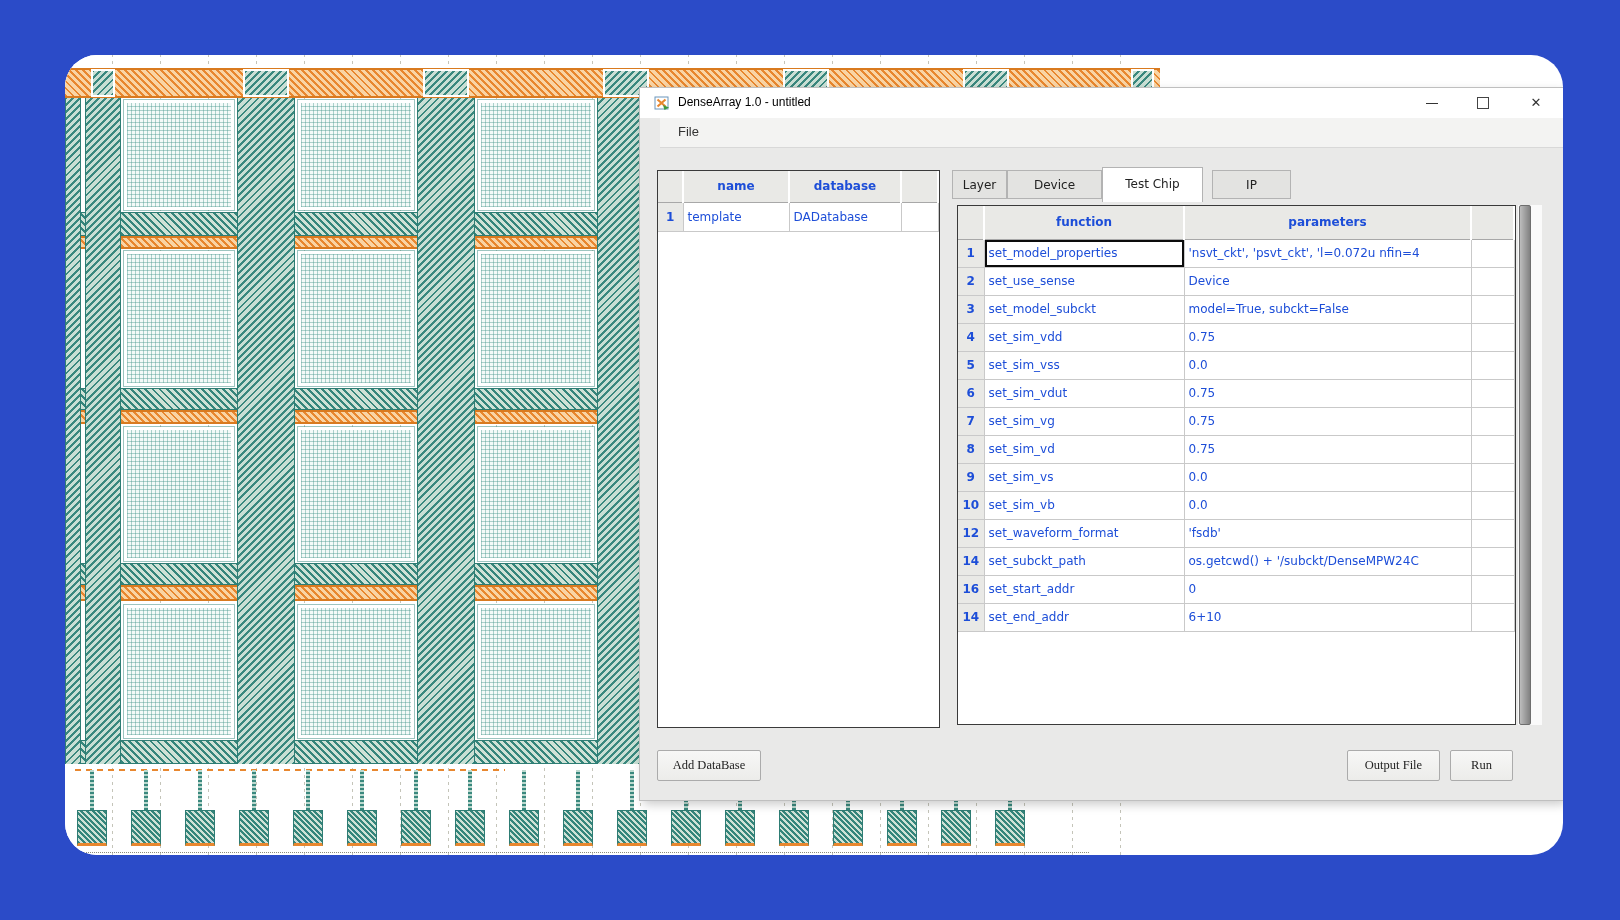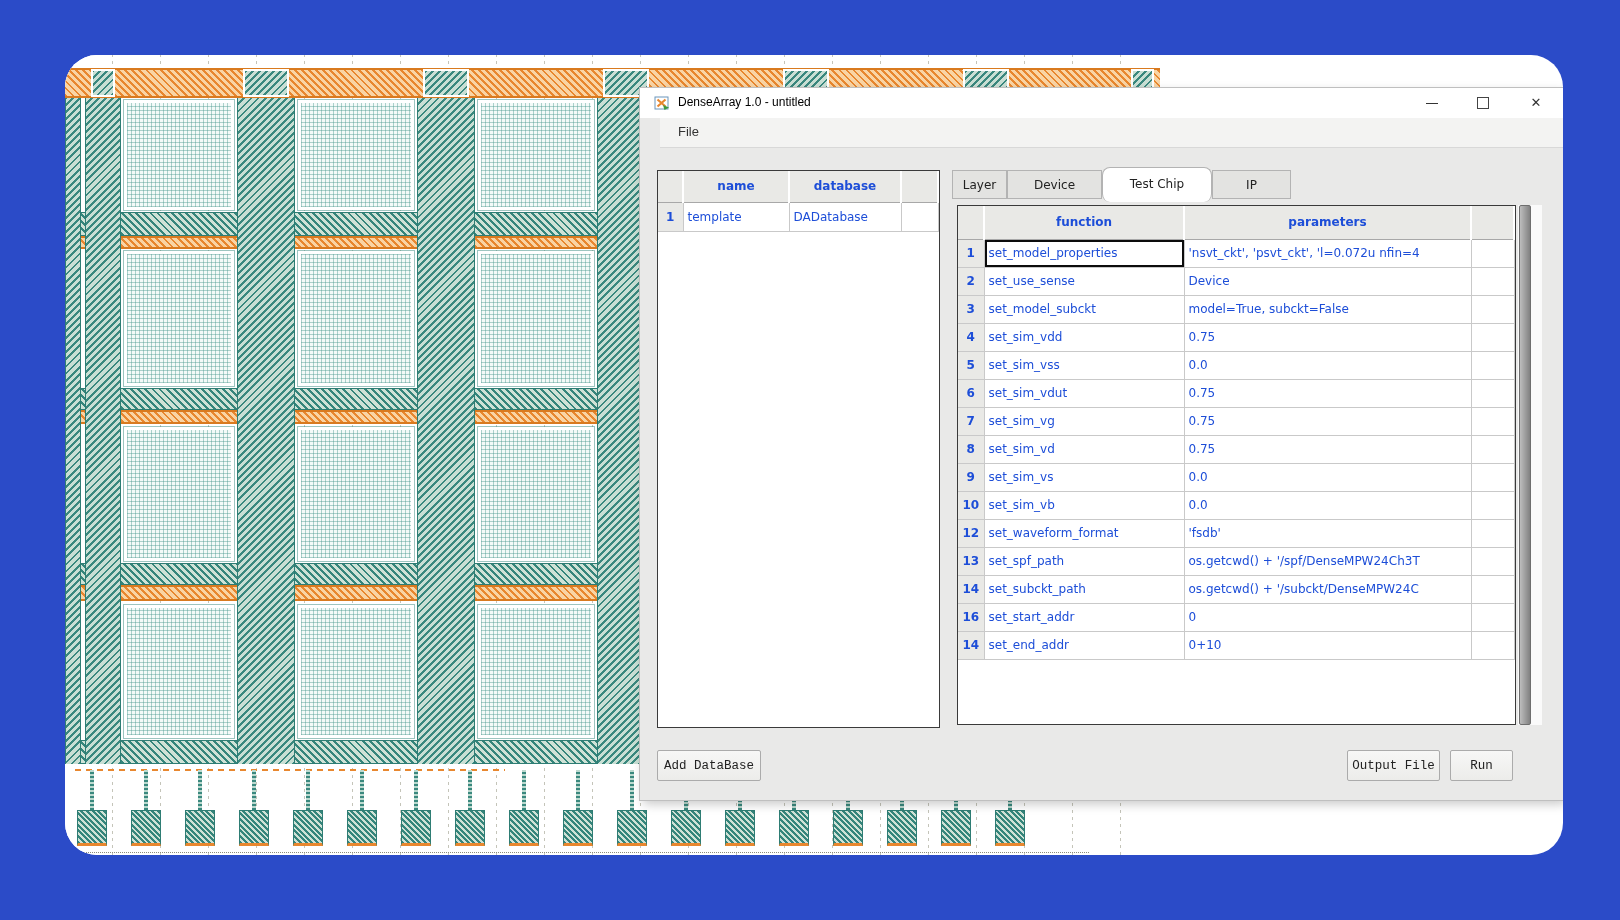--- a/index.html
+++ b/index.html
@@ -80,21 +80,21 @@
   .tab.active { top:0; height:35px; background:#fff; border-bottom:none; line-height:32px; z-index:2; }
 
   
   .vscroll { position:absolute; left:878px; top:117px; width:24px; height:520px; background:#fafafa; }
   .vthumb { position:absolute; left:1px; top:0; width:12px; height:100%;
             background:linear-gradient(90deg,#bdbdbd,#818181); border:1px solid #6e6e6e; border-radius:2px; }
 
   
   .btn { position:absolute; height:31px; background:linear-gradient(#f7f7f6,#ececea);
          border:1px solid #ababab; border-radius:2px; font-size:12.5px; color:#222;
-         font-family:Liberation Mono, monospace; }
+         font-family:Liberation Serif, serif; }
   .btn-add { left:17px; top:662px; width:104px; }
   .btn-out { left:707px; top:662px; width:93px; }
   .btn-run { left:810px; top:662px; width:63px; }
 </style>
 </head>
 <body>
 
 <div class="card">
 
   <div class="chip" id="chip">
@@ -235,21 +235,21 @@
               <td>DADatabase</td>
               <td></td>
             </tr>
           </tbody>
         </table>
     </div>
 
     <div class="tabbar" id="tabbar">
         <div class="tab" style="left: 0px; width: 55px;">Layer</div>
         <div class="tab" style="left: 55px; width: 95px;">Device</div>
-        <div class="tab active" style="left: 150px; width: 110px; border-radius: 8px;">Test Chip</div>
+        <div class="tab active" style="left: 150px; width: 101px;">Test Chip</div>
         <div class="tab" style="left: 260px; width: 79px;">IP</div>
       </div>
 
     <div class="funcpanel">
       <table class="grid" id="functable">
           <colgroup>
             <col style="width:26px">
             <col style="width:200px">
             <col style="width:287px">
             <col>
@@ -323,41 +323,35 @@
               <td>0.0</td>
               <td></td>
             </tr>
             <tr class="frow">
               <th class="rownum">12</th>
               <td class="">set_waveform_format</td>
               <td>'fsdb'</td>
               <td></td>
             </tr>
             <tr class="frow">
-              <th class="rownum">13</th>
-              <td class="">set_spf_path</td>
-              <td>os.getcwd() + '/spf/DenseMPW24Ch3T</td>
-              <td></td>
-            </tr>
-            <tr class="frow">
               <th class="rownum">14</th>
               <td class="">set_subckt_path</td>
               <td>os.getcwd() + '/subckt/DenseMPW24C</td>
               <td></td>
             </tr>
             <tr class="frow">
               <th class="rownum">16</th>
               <td class="">set_start_addr</td>
               <td>0</td>
               <td></td>
             </tr>
             <tr class="frow">
               <th class="rownum">14</th>
               <td class="">set_end_addr</td>
-              <td>0+10</td>
+              <td>6+10</td>
               <td></td>
             </tr>
           </tbody>
         </table>
     </div>
 
     <div class="vscroll">
       <div class="vthumb"></div>
     </div>
 

